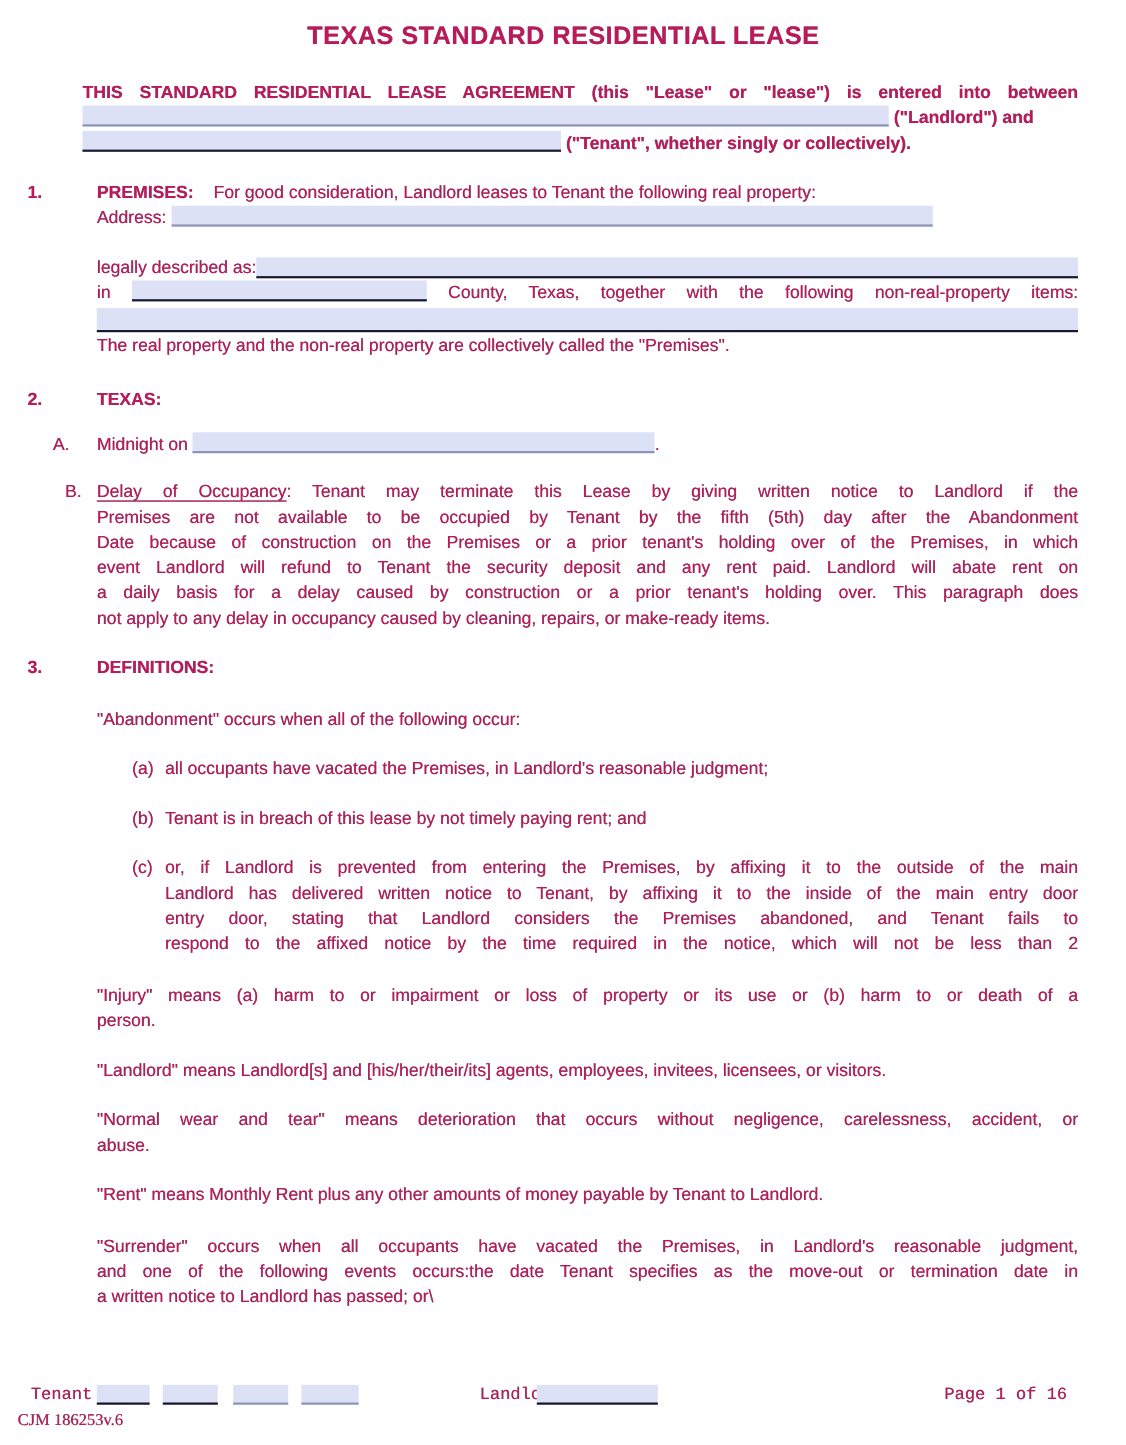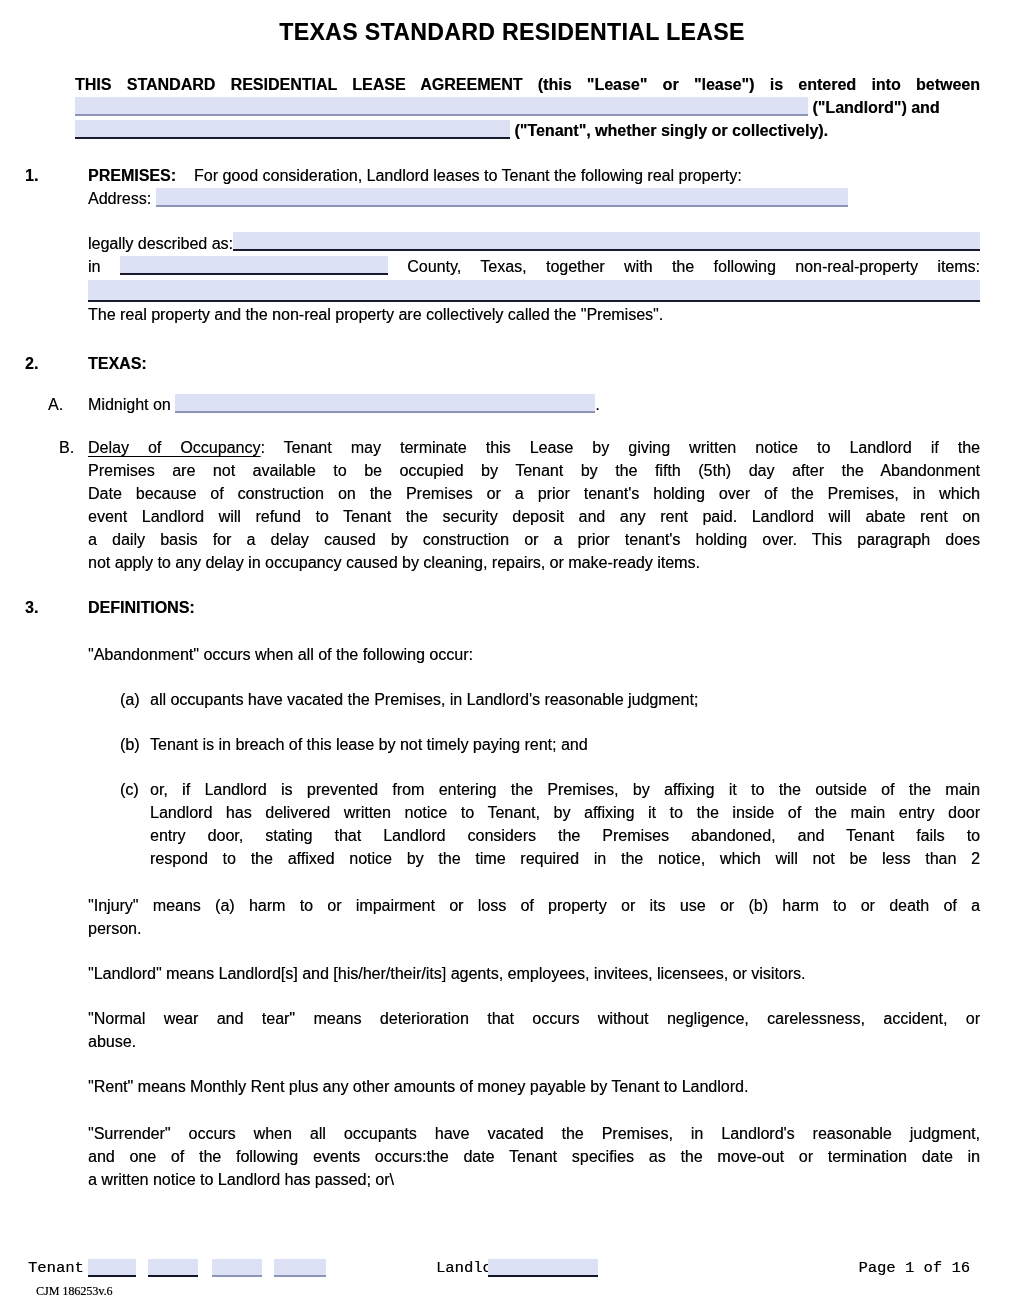--- a/index.html
+++ b/index.html
@@ -1,32 +1,32 @@
 <!DOCTYPE html>
 <html><head>
 <meta charset="utf-8">
 <style>
   html,body{margin:0;padding:0;background:#ffffff;}
   .page{
     position:relative;
     width:1024px;height:1314px;
     background:#ffffff;
     font-family:"Liberation Sans", sans-serif;
-    font-size:16px;line-height:23px;color:#000000;
+    font-size:16px;line-height:23px;color:#be185d;
     text-shadow:0.3px 0 0 rgba(0,0,0,0.55);
     overflow:hidden;
   }
   .b{font-weight:bold;}
   .u{text-decoration:underline;text-underline-offset:3px;}
   .title{padding-top:19px;text-align:center;font-weight:bold;font-size:23px;letter-spacing:0.4px;line-height:27px;}
   .intro{margin:27px 44px 0 75px;}
   .line{white-space:normal;}
   .jline{text-align:justify;text-align-last:justify;}
   .nw{white-space:nowrap;}
-  .flexline{display:flex;align-items:flex-start;}
+  .flexline{display:flex;align-items:center;}
   .grow{flex:1 1 auto;}
   .field{
     display:inline-block;height:17px;vertical-align:-3px;
     background:#dce1f5;border-bottom:2px solid #8d94b8;
   }
   .field.dark{border-bottom-color:#1a1a2e;}
   .blockfield{display:block;height:20px;margin:2px 0 1px 0;}
   .sec{position:relative;margin-left:88px;margin-right:44px;}
   .num{position:absolute;left:-63px;top:0;font-weight:bold;}
   .item{position:relative;margin-left:88px;margin-right:44px;}
@@ -44,22 +44,22 @@
   .mt-p{margin-top:22px;}
   .mt-p2{margin-top:24px;}
   .footer{
     position:absolute;top:1258px;left:0;right:0;height:26px;
     font-family:Liberation Mono, monospace;font-size:15.5px;line-height:20px;
   }
   .flabel{position:absolute;top:0;}
   .ffield{position:absolute;top:1px;height:16px;background:#dce1f5;border-bottom:2px solid #8d94b8;}
   .ffield.dark{border-bottom-color:#15152a;}
   .docref{
-    position:absolute;top:1284px;left:36px;
-    font-family:"Liberation Serif", serif;font-size:12px;line-height:15px;
+    position:absolute;top:1284px;left:16px;
+    font-family:"Liberation Serif", serif;font-size:15px;line-height:15px;
   }
 </style>
 </head>
 <body>
 
 <div class="page">
 
   <div class="title">TEXAS STANDARD RESIDENTIAL LEASE</div>
 
   <div class="intro b">

